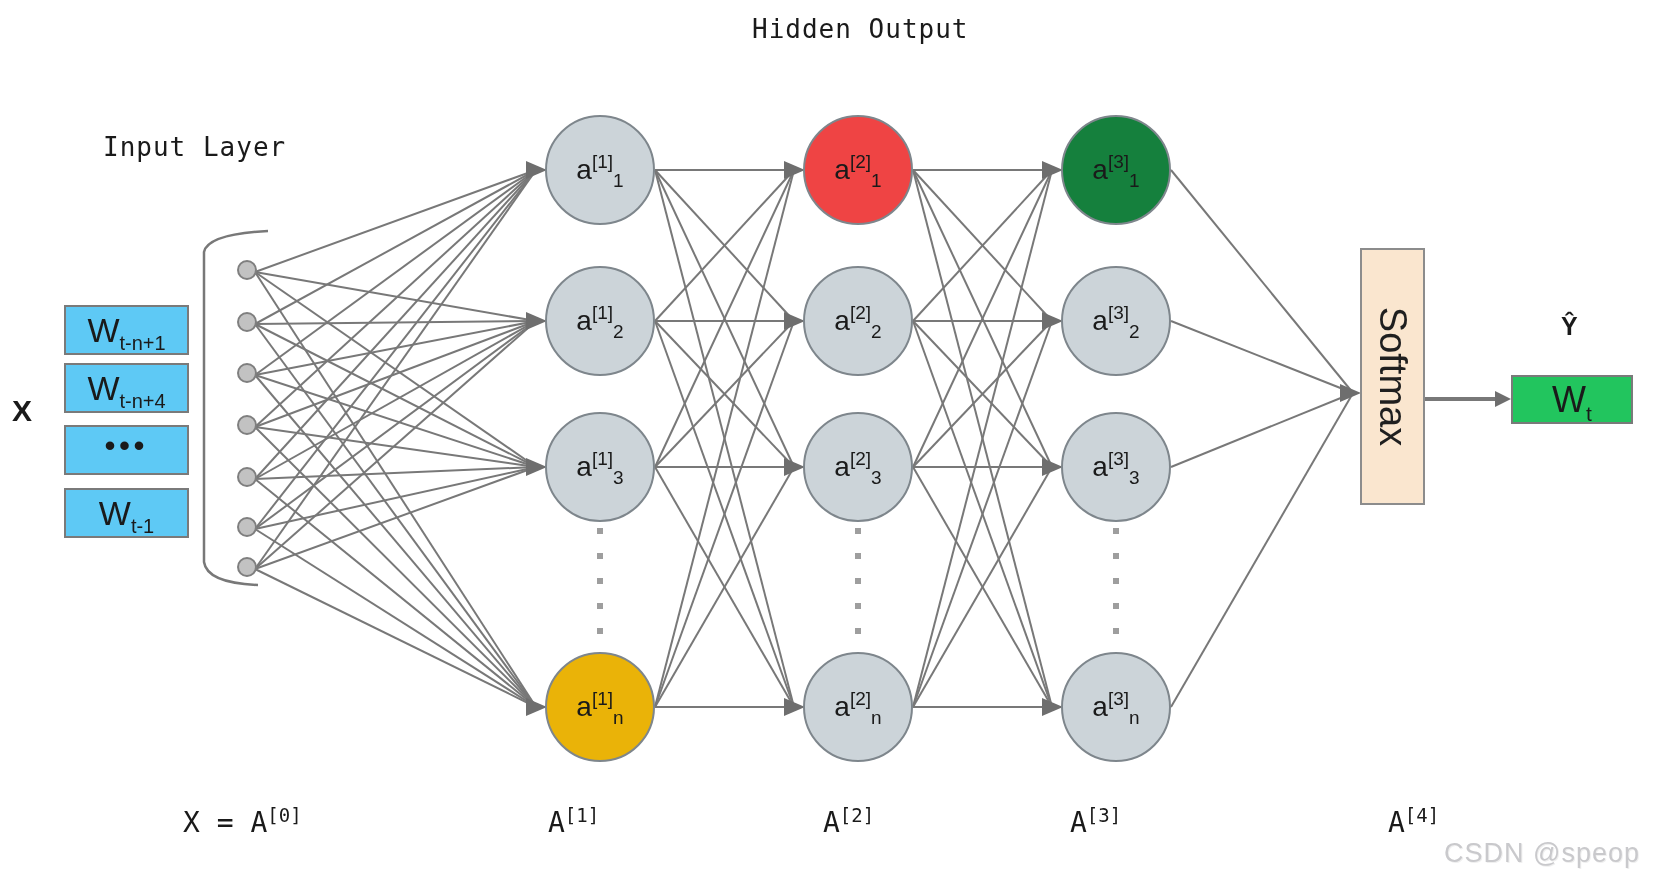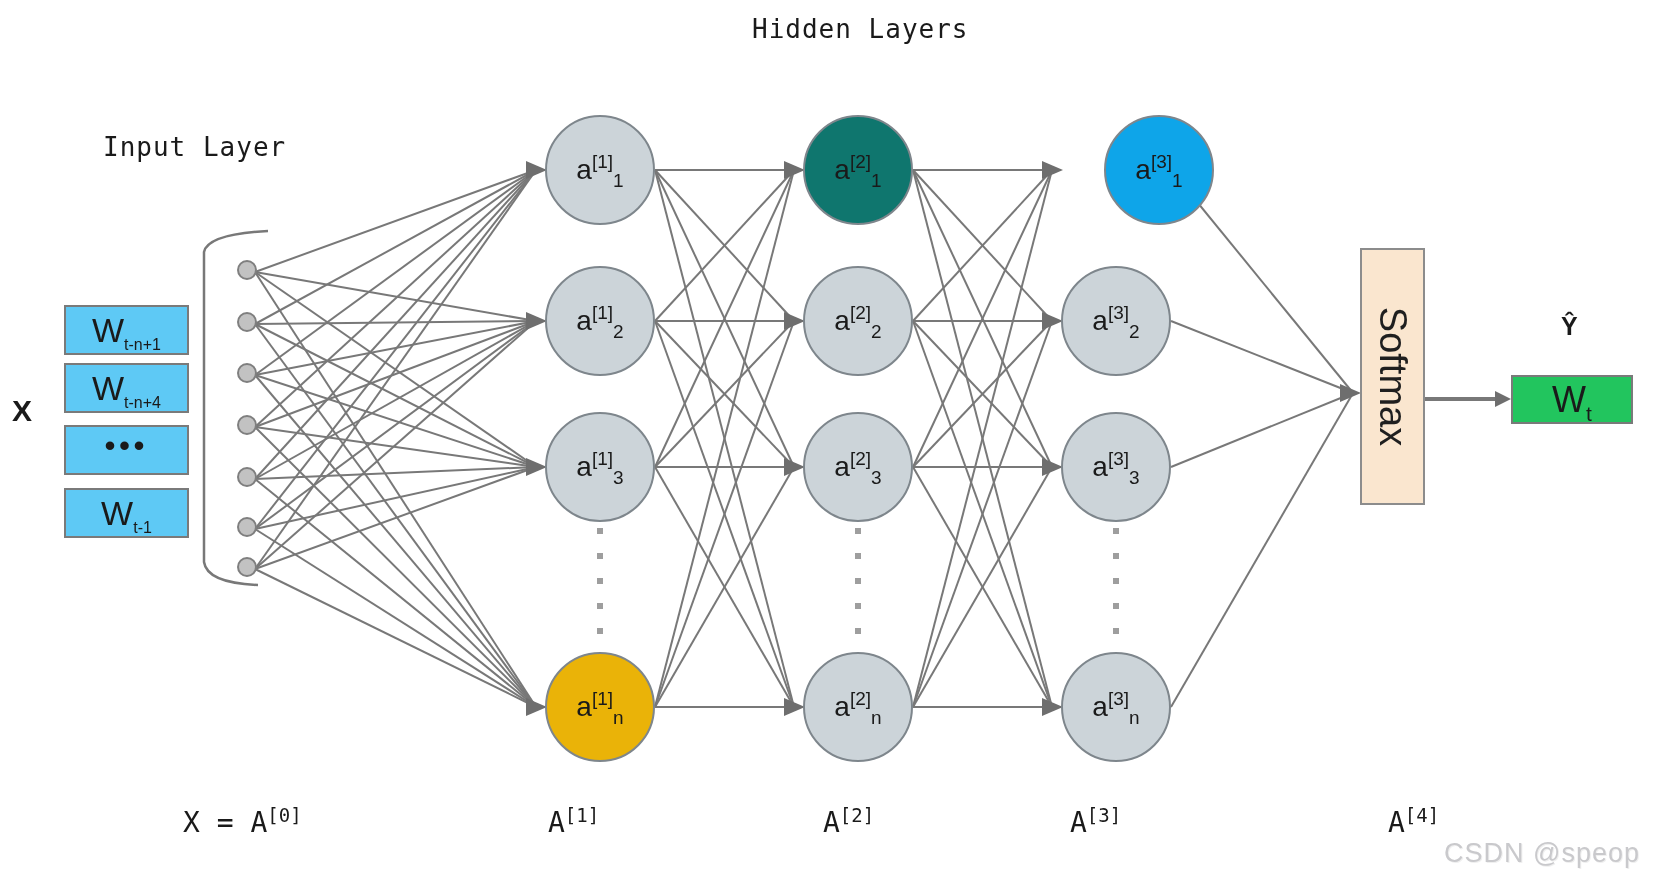--- a/index.html
+++ b/index.html
@@ -16,21 +16,21 @@
     box-sizing:border-box;white-space:nowrap;
   }
   .node-label{font-size:28px;}
   .sup{font-size:19px;position:relative;top:-11px;letter-spacing:0;}
   .subsc{font-size:19px;position:relative;top:8px;}
   .wbox{
     position:absolute;display:flex;align-items:center;justify-content:center;
     box-sizing:border-box;white-space:nowrap;
   }
   .wbox .base{font-size:34px;}
-  .wbox .wsub{font-size:16px;position:relative;top:8px;}
+  .wbox .wsub{font-size:20px;position:relative;top:8px;}
   .wbox .dots{font-size:30px;font-weight:bold;letter-spacing:4px;position:relative;top:-4px;}
   .outbox .base{font-size:36px;}
   .outbox .wsub{font-size:21px;position:relative;top:9px;}
   #softmax-box{
     position:absolute;box-sizing:border-box;
     display:flex;align-items:center;justify-content:center;
   }
   #softmax-box .rot{
     transform:rotate(90deg);font-size:38px;white-space:nowrap;color:#1f1f1f;
   }
@@ -146,21 +146,21 @@
       <rect x="855" y="578" width="6" height="6" fill="#9e9e9e"></rect>
       <rect x="855" y="603" width="6" height="6" fill="#9e9e9e"></rect>
       <rect x="855" y="628" width="6" height="6" fill="#9e9e9e"></rect>
       <rect x="1113" y="528" width="6" height="6" fill="#9e9e9e"></rect>
       <rect x="1113" y="553" width="6" height="6" fill="#9e9e9e"></rect>
       <rect x="1113" y="578" width="6" height="6" fill="#9e9e9e"></rect>
       <rect x="1113" y="603" width="6" height="6" fill="#9e9e9e"></rect>
       <rect x="1113" y="628" width="6" height="6" fill="#9e9e9e"></rect>
     </svg>
 
-  <div class="caption mono" id="title" style="left: 752px; top: 14px;">Hidden Layers</div>
+  <div class="caption mono" id="title" style="left: 752px; top: 14px;">Hidden Output</div>
   <div class="caption mono" id="input-layer-caption" style="left: 103px; top: 132px;">Input Layer</div>
 
   <div id="x-label" style="left: 12px; top: 394px;">X</div>
   <div id="yhat-label" style="left: 1561px; top: 312px;">Ŷ</div>
 
   <div id="boxes-root">
       <div class="wbox" style="left: 64px; top: 305px; width: 125px; height: 50px; background: rgb(94, 201, 245); border: 2px solid rgb(122, 122, 122);">
         <span class="base">W<span class="wsub">t-n+1</span></span>
       </div>
       <div class="wbox" style="left: 64px; top: 363px; width: 125px; height: 50px; background: rgb(94, 201, 245); border: 2px solid rgb(122, 122, 122);">
@@ -179,33 +179,33 @@
       </div>
       <div class="node" style="left: 545px; top: 266px; width: 110px; height: 110px; background: rgb(204, 212, 217); border: 2px solid rgb(126, 134, 140);">
         <span class="node-label">a<span class="sup">[1]</span><span class="subsc">2</span></span>
       </div>
       <div class="node" style="left: 545px; top: 412px; width: 110px; height: 110px; background: rgb(204, 212, 217); border: 2px solid rgb(126, 134, 140);">
         <span class="node-label">a<span class="sup">[1]</span><span class="subsc">3</span></span>
       </div>
       <div class="node" style="left: 545px; top: 652px; width: 110px; height: 110px; background: #eab308; border: 2px solid rgb(126, 134, 140);">
         <span class="node-label">a<span class="sup">[1]</span><span class="subsc">n</span></span>
       </div>
-      <div class="node" style="left: 803px; top: 115px; width: 110px; height: 110px; background: #0f766e; border: 2px solid rgb(126, 134, 140);">
+      <div class="node" style="left: 803px; top: 115px; width: 110px; height: 110px; background: #ef4444; border: 2px solid rgb(126, 134, 140);">
         <span class="node-label">a<span class="sup">[2]</span><span class="subsc">1</span></span>
       </div>
       <div class="node" style="left: 803px; top: 266px; width: 110px; height: 110px; background: rgb(204, 212, 217); border: 2px solid rgb(126, 134, 140);">
         <span class="node-label">a<span class="sup">[2]</span><span class="subsc">2</span></span>
       </div>
       <div class="node" style="left: 803px; top: 412px; width: 110px; height: 110px; background: rgb(204, 212, 217); border: 2px solid rgb(126, 134, 140);">
         <span class="node-label">a<span class="sup">[2]</span><span class="subsc">3</span></span>
       </div>
       <div class="node" style="left: 803px; top: 652px; width: 110px; height: 110px; background: rgb(204, 212, 217); border: 2px solid rgb(126, 134, 140);">
         <span class="node-label">a<span class="sup">[2]</span><span class="subsc">n</span></span>
       </div>
-      <div class="node" style="left: 1104px; top: 115px; width: 110px; height: 110px; background: #0ea5e9; border: 2px solid rgb(126, 134, 140);">
+      <div class="node" style="left: 1061px; top: 115px; width: 110px; height: 110px; background: #15803d; border: 2px solid rgb(126, 134, 140);">
         <span class="node-label">a<span class="sup">[3]</span><span class="subsc">1</span></span>
       </div>
       <div class="node" style="left: 1061px; top: 266px; width: 110px; height: 110px; background: rgb(204, 212, 217); border: 2px solid rgb(126, 134, 140);">
         <span class="node-label">a<span class="sup">[3]</span><span class="subsc">2</span></span>
       </div>
       <div class="node" style="left: 1061px; top: 412px; width: 110px; height: 110px; background: rgb(204, 212, 217); border: 2px solid rgb(126, 134, 140);">
         <span class="node-label">a<span class="sup">[3]</span><span class="subsc">3</span></span>
       </div>
       <div class="node" style="left: 1061px; top: 652px; width: 110px; height: 110px; background: rgb(204, 212, 217); border: 2px solid rgb(126, 134, 140);">
         <span class="node-label">a<span class="sup">[3]</span><span class="subsc">n</span></span>

